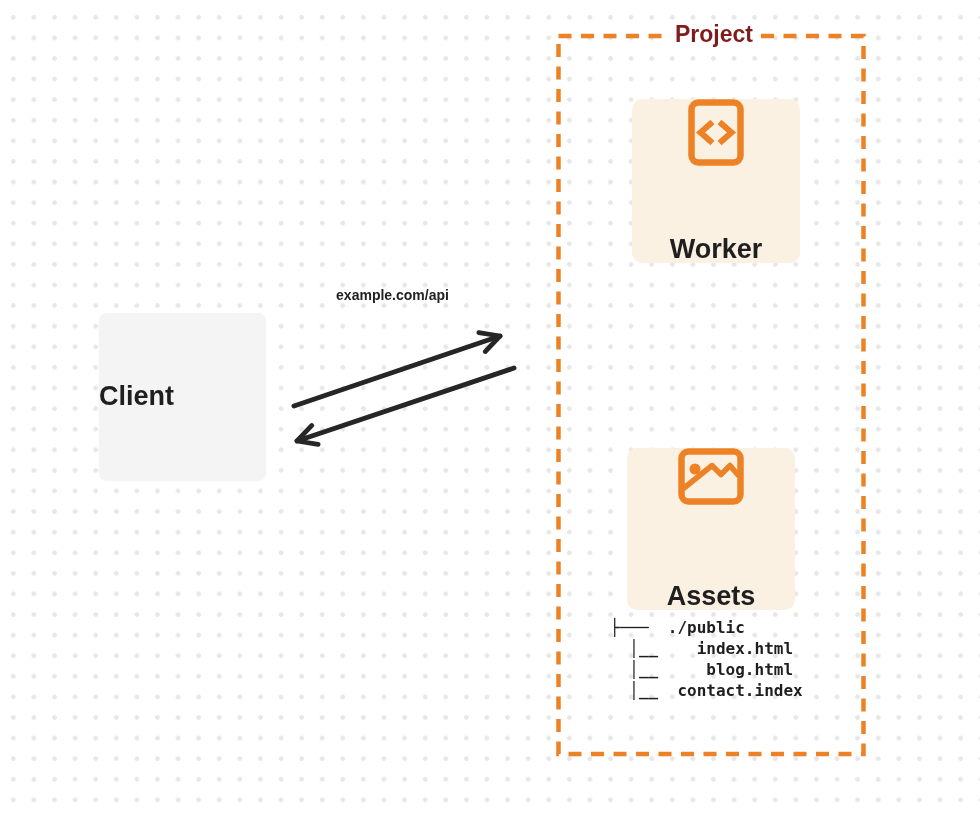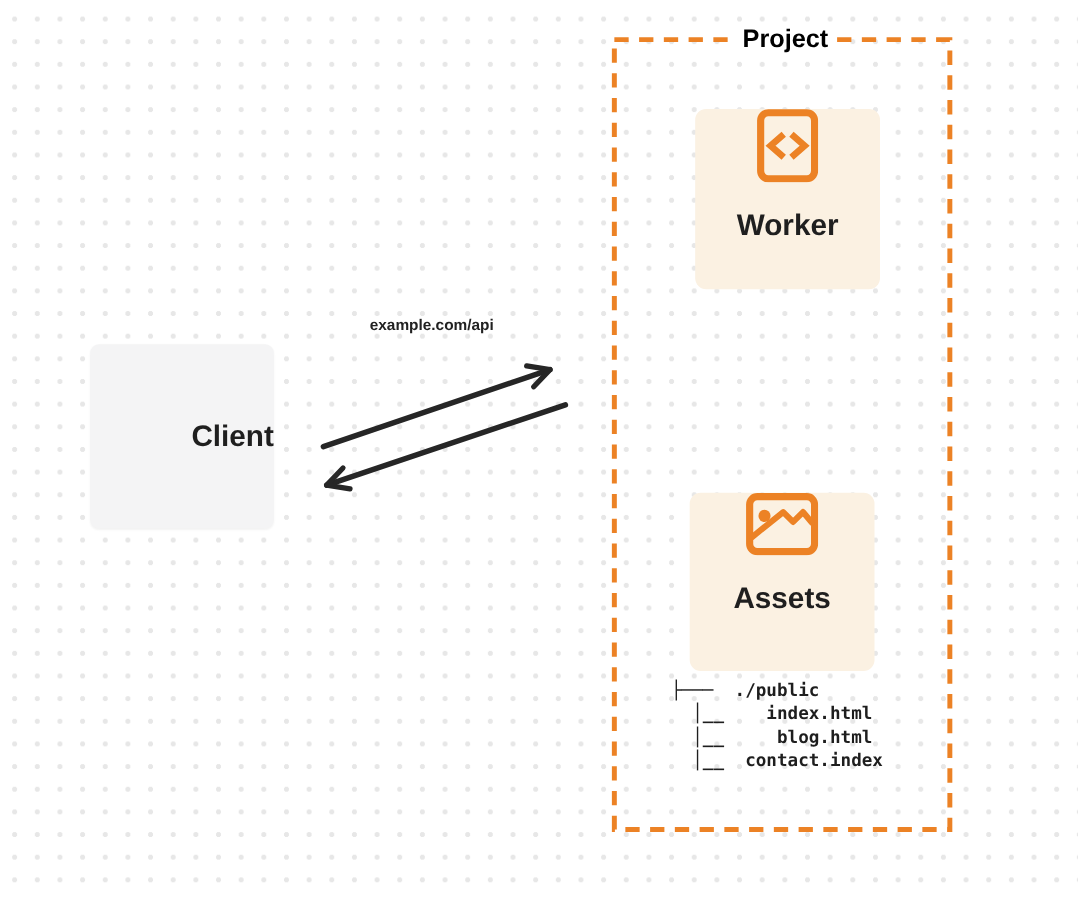--- a/index.html
+++ b/index.html
@@ -21,55 +21,55 @@
     left: 0; top: 0;
     width: 980px; height: 818px;
     z-index: 1;
     pointer-events: none;
   }
 
   .node-layer { position: absolute; left: 0; top: 0; z-index: 2; }
 
   .client-box {
     position: absolute;
-    left: 82px; top: 313px;
+    left: 99px; top: 313px;
     width: 167px; height: 167px;
     background: #F4F4F5;
     border-radius: 8px;
     box-shadow: 0 1px 2px rgba(0,0,0,0.05);
-    display: flex; align-items: center; justify-content: flex-end;
+    display: flex; align-items: center; justify-content: flex-start;
   }
   .client-box .label {
     font-size: 27px; font-weight: bold; color: #1F1F1F;
   }
 
   .request-label {
     position: absolute;
     left: 305px; top: 287px; width: 175px;
     text-align: center;
     font-size: 14px; font-weight: bold; color: #222222;
   }
 
   .project-label {
     position: absolute;
     left: 714px; top: 36px;
     transform: translate(-50%, -54%);
     z-index: 3;
     background: #FFFFFF;
     padding: 0 6px;
-    font-size: 23px; font-weight: bold; color: #000000;
+    font-size: 23px; font-weight: bold; color: #7f1d1d;
     white-space: nowrap;
   }
 
   .card {
     position: absolute;
     background: #FBF1E2;
     border-radius: 10px;
     display: flex; flex-direction: column;
-    align-items: center; justify-content: flex-start;
+    align-items: center; justify-content: space-between;
     gap: 26px;
   }
   .card.worker { left: 632px; top: 99px;  width: 168px; height: 164px; }
   .card.assets { left: 627px; top: 448px; width: 168px; height: 162px; }
   .card .label { font-size: 27px; font-weight: bold; color: #1F1F1F; line-height: 1; }
   .card svg { display: block; }
 
   .file-tree {
     position: absolute;
     left: 610px; top: 617px;

